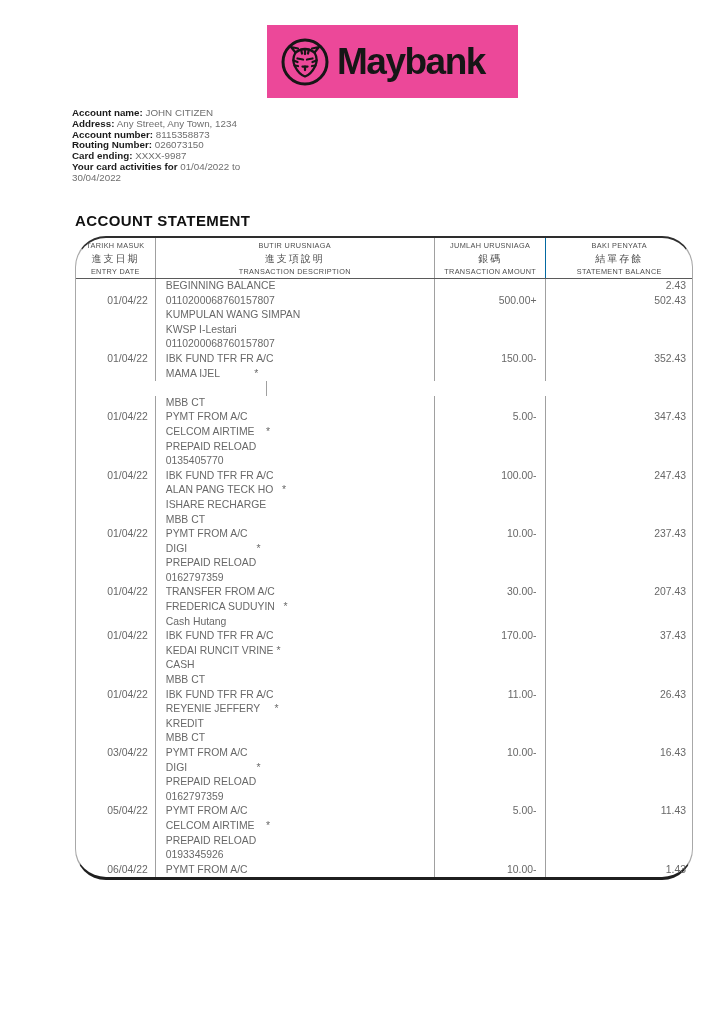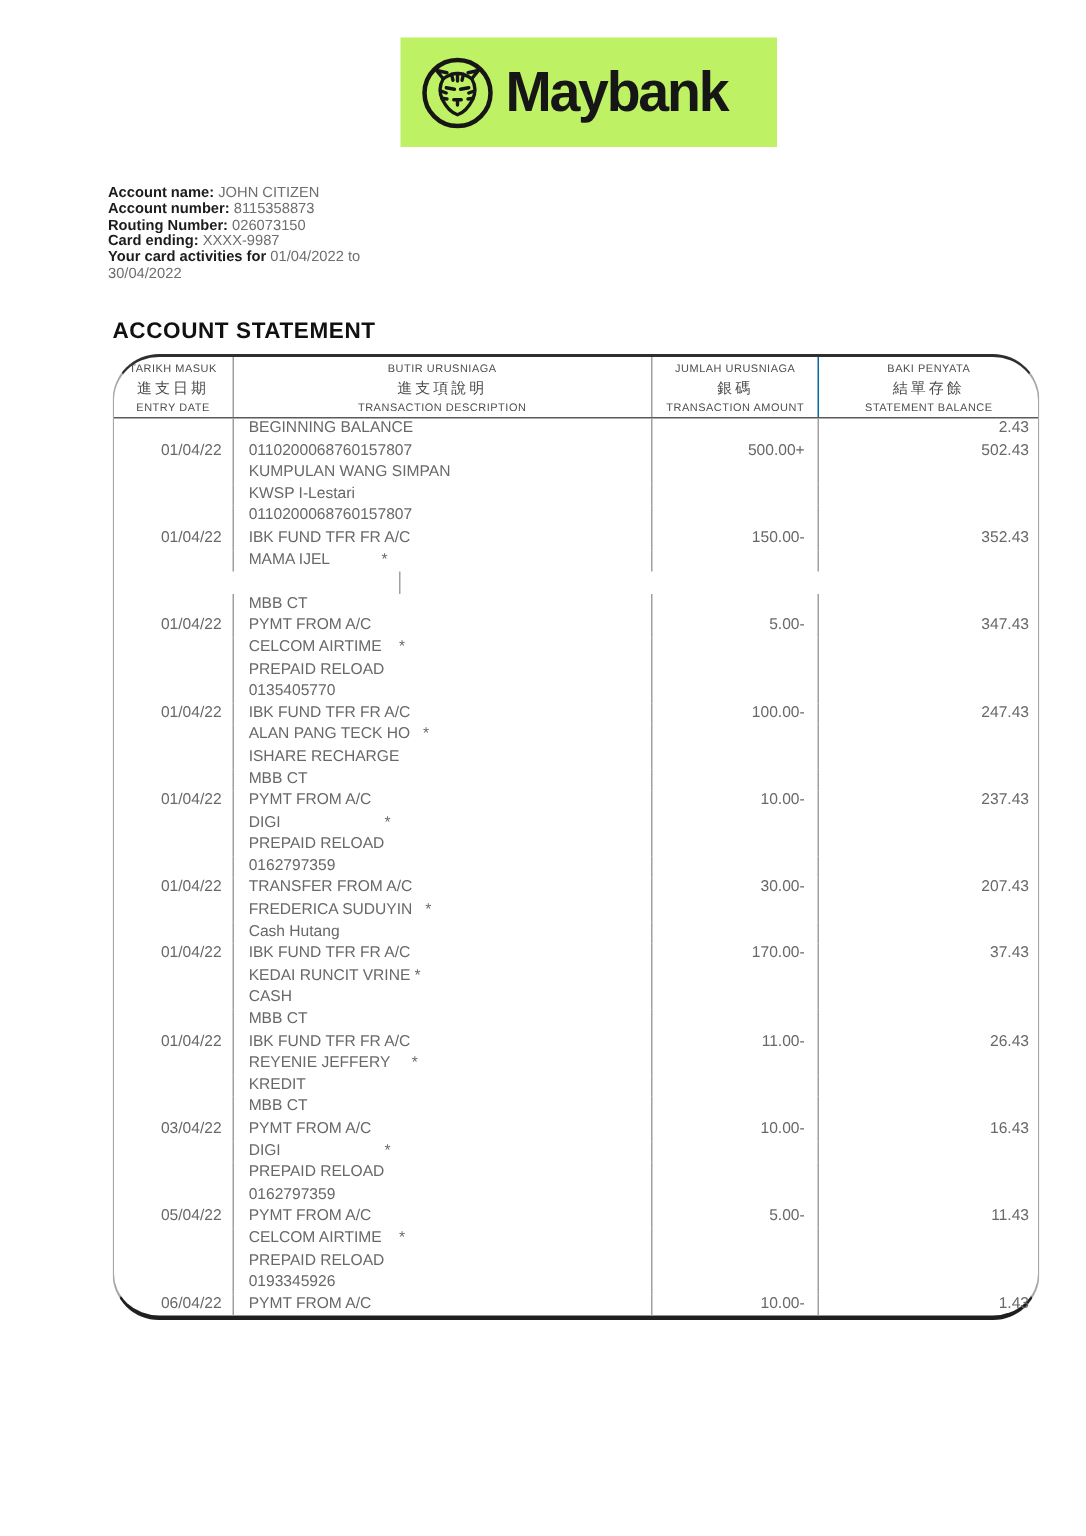--- a/index.html
+++ b/index.html
@@ -13,21 +13,21 @@
     position:absolute;left:267px;top:25px;width:251px;height:73px;
     display:flex;align-items:center;padding-left:13px;
   }
   .tiger{width:50px;height:50px;display:block;flex:0 0 auto;}
   .brand{
     font-size:37px;font-weight:bold;letter-spacing:-1.5px;margin-left:7px;
     line-height:1;transform:scaleY(1.02);
   }
   
   .account-info{
-    position:absolute;left:72px;top:124px;width:300px;
+    position:absolute;left:72px;top:108px;width:300px;
     font-size:9.8px;line-height:10.8px;color:#6e6e6e;
   }
   .account-info b{color:#1c1c1c;font-weight:bold;}
   
   .title{
     position:absolute;top:212px;left:75px;width:618px;text-align:left;
     font-size:15px;font-weight:bold;color:#111;letter-spacing:0.4px;
   }
   
   .tbl{
@@ -55,21 +55,21 @@
   .c2{width:281px;padding-left:10px;border-left:1px solid #a0a0a0;border-right:1px solid #a0a0a0;}
   .c2.indent{}
   .c3{width:112px;text-align:right;padding-right:9px;border-right:1px solid #a0a0a0;}
   .c4{width:146px;text-align:right;padding-right:6px;}
 </style>
 </head>
 <body>
 
 <div class="page">
 
-  <div class="logo" id="logo-box" style="background: #bef264;">
+  <div class="logo" id="logo-box" style="background: #ec4899;">
     <svg class="tiger" viewBox="0 0 100 100" xmlns="http://www.w3.org/2000/svg">
       <circle cx="50" cy="50" r="44" fill="none" stroke="#161616" stroke-width="6"></circle>
       <g stroke="#161616" fill="none" stroke-width="4.5" stroke-linecap="round" stroke-linejoin="round">
         <path d="M31 31 L22 20 L36 23"></path>
         <path d="M69 31 L78 20 L64 23"></path>
         <path d="M31 31 Q50 17 69 31"></path>
         <path d="M31 31 Q23 45 30 59 Q38 75 50 79 Q62 75 70 59 Q77 45 69 31"></path>
         <path d="M50 24 L50 34"></path>
         <path d="M42 25 L44 33"></path>
         <path d="M58 25 L56 33"></path>
@@ -81,20 +81,21 @@
         <path d="M73 47 L65 50"></path>
         <path d="M29 57 L36 58"></path>
         <path d="M71 57 L64 58"></path>
       </g>
     </svg>
     <span class="brand" style="color: rgb(22, 22, 22);">Maybank</span>
   </div>
 
   <div class="account-info" id="account-info">
       <div><b>Account name:</b> <span>JOHN CITIZEN</span></div>
+      <div><b>Address:</b> <span>Any Street, Any Town, 1234</span></div>
       <div><b>Account number:</b> <span>8115358873</span></div>
       <div><b>Routing Number:</b> <span>026073150</span></div>
       <div><b>Card ending:</b> <span>XXXX-9987</span></div>
       <div><b>Your card activities for</b> <span>01/04/2022 to</span></div>
       <div><span>30/04/2022</span></div>
     </div>
 
   <div class="title">ACCOUNT STATEMENT</div>
 
   <div class="tbl">

